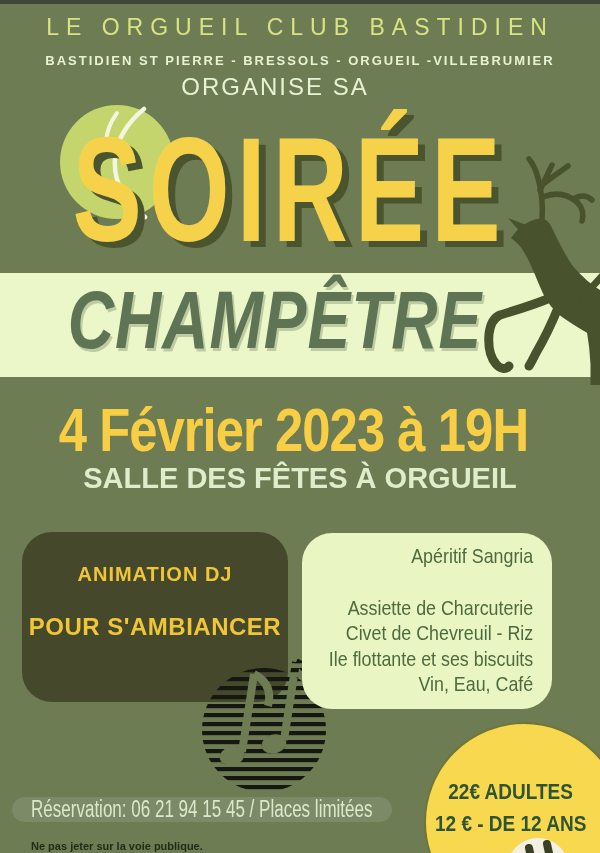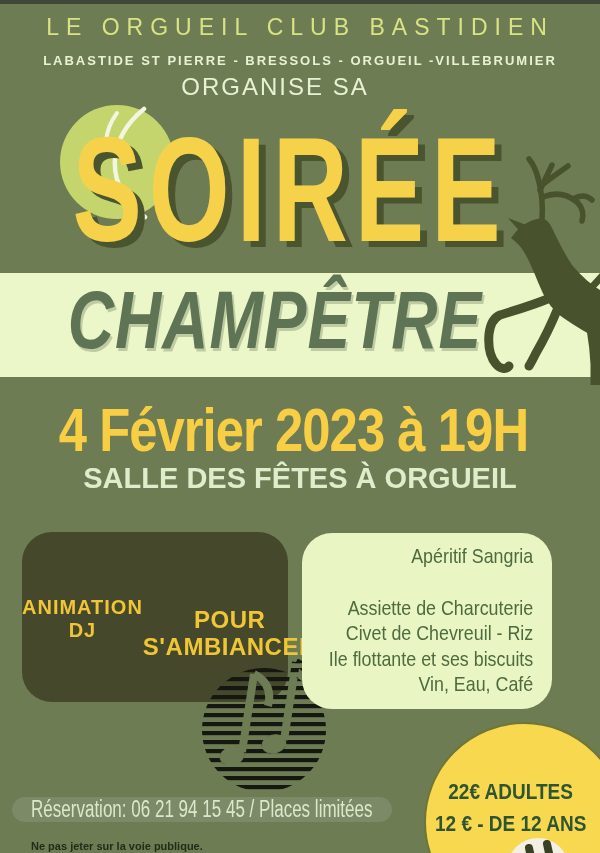--- a/index.html
+++ b/index.html
@@ -39,21 +39,21 @@
 
   .date-line {
     top:398px; font-size:54px; line-height:56px; font-weight:700; letter-spacing:-1px;
     color:#f8ce45; transform:scale(0.94,1.12); transform-origin:top center; padding-right:14px; z-index:1;
     white-space:nowrap;
   }
   .venue-line { top:462px; font-size:29px; font-weight:700; letter-spacing:0; color:#deedcb; z-index:1; }
 
   .dj-box {
     left:22px; top:532px; width:266px; height:170px; background:#45482b; border-radius:30px; z-index:2;
-    display:flex; align-items:center; padding-top:31px; box-sizing:border-box;
+    display:flex; flex-direction:column; align-items:center; padding-top:31px; box-sizing:border-box;
     color:#f0c636; text-align:center;
   }
   .dj-line1 { font-size:20px; font-weight:700; letter-spacing:1px; margin-bottom:27px; }
   .dj-line2, .dj-line3 { font-size:24px; font-weight:700; line-height:27px; letter-spacing:0.5px; }
 
   .menu-box {
     left:302px; top:533px; width:250px; height:176px; background:#e9f5c2; border-radius:30px; z-index:4;
     text-align:right; color:#4e6a3f; padding-top:10px; box-sizing:border-box;
   }
   .menu-line { font-size:21px; line-height:25.5px; transform:scaleX(0.85); transform-origin:center; white-space:nowrap; }
@@ -82,21 +82,21 @@
   }
 </style>
 </head>
 <body>
 
 <div class="poster">
 
   <div class="abs top-strip"></div>
 
   <div class="abs ctr club-line">LE ORGUEIL CLUB BASTIDIEN</div>
-  <div class="abs ctr towns-line">LABASTIDE ST PIERRE - BRESSOLS - ORGUEIL -VILLEBRUMIER</div>
+  <div class="abs ctr towns-line">BASTIDIEN ST PIERRE - BRESSOLS - ORGUEIL -VILLEBRUMIER</div>
   <div class="abs ctr organise-line">ORGANISE SA</div>
 
   <svg class="abs ball" viewBox="0 0 116 116">
     <circle cx="58" cy="58" r="57" fill="#c3d56c"></circle>
     <path d="M85,5 C50,33 42,79 86,113" fill="none" stroke="#f2f6e0" stroke-width="4.5" stroke-linecap="round"></path>
     <path d="M58,9 C52,17 48,27 47,37" fill="none" stroke="#f2f6e0" stroke-width="4" stroke-linecap="round"></path>
   </svg>
 
   <div class="abs ctr soiree">SOIRÉE</div>
 

